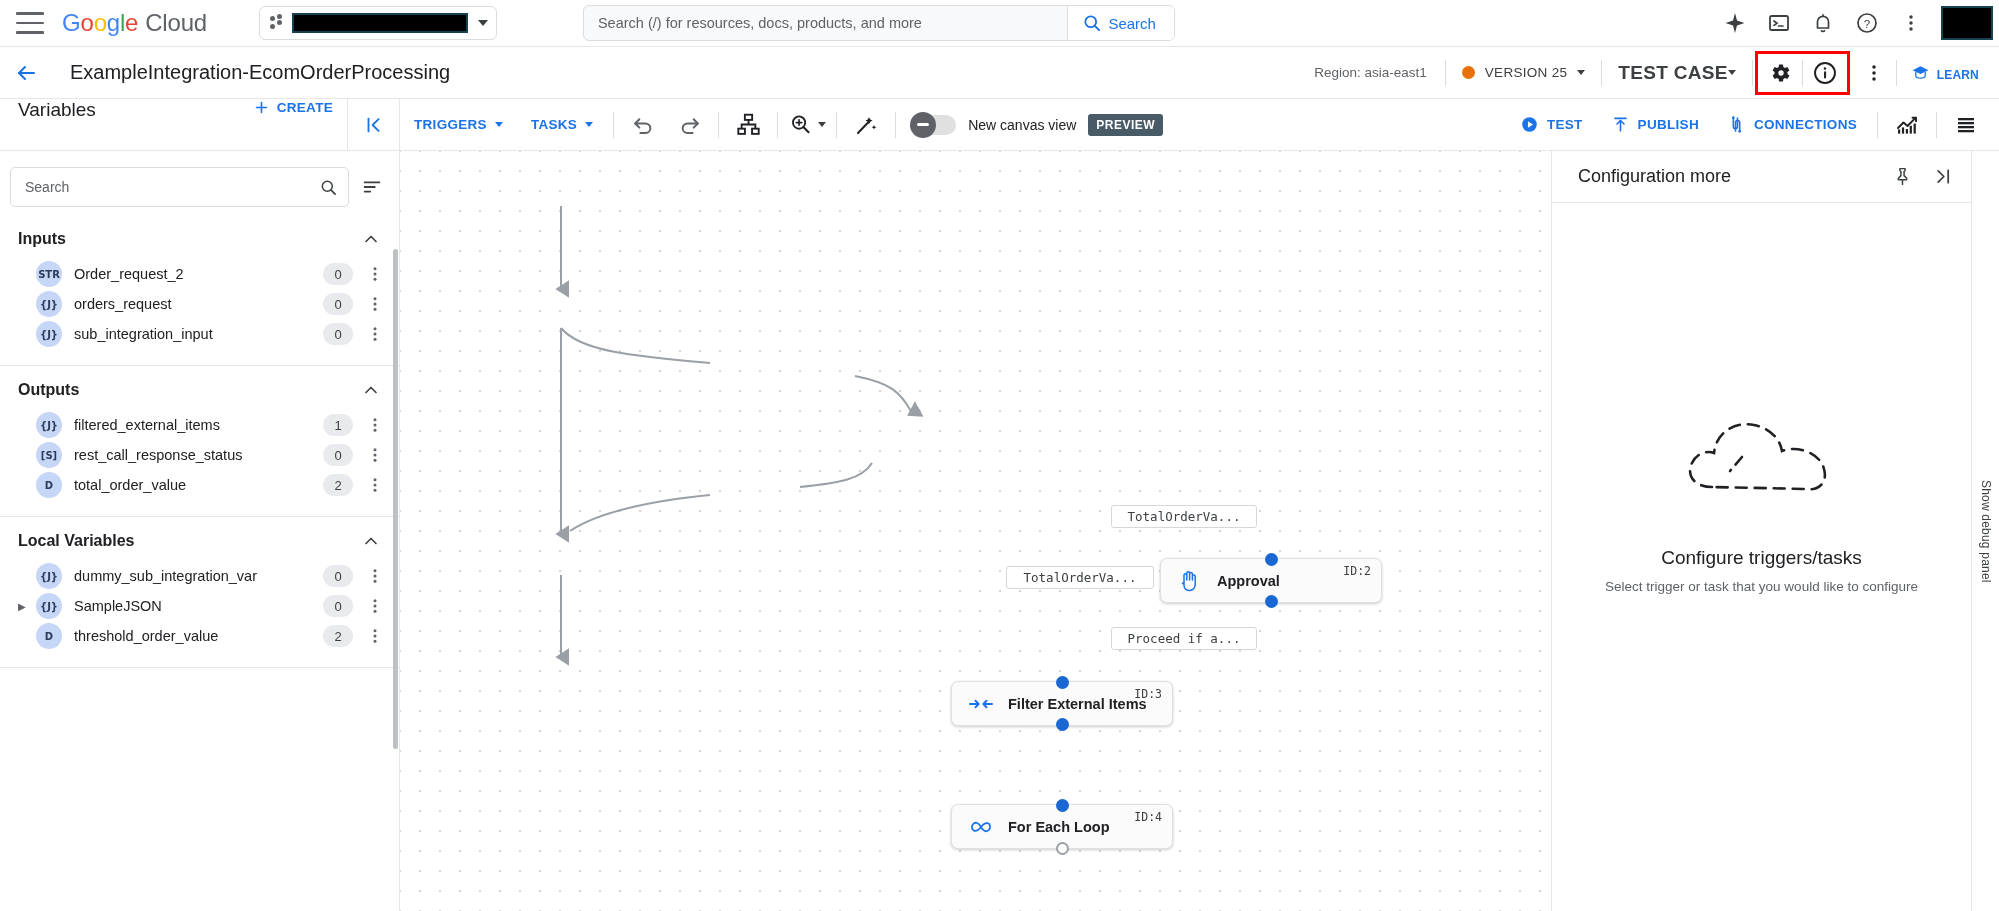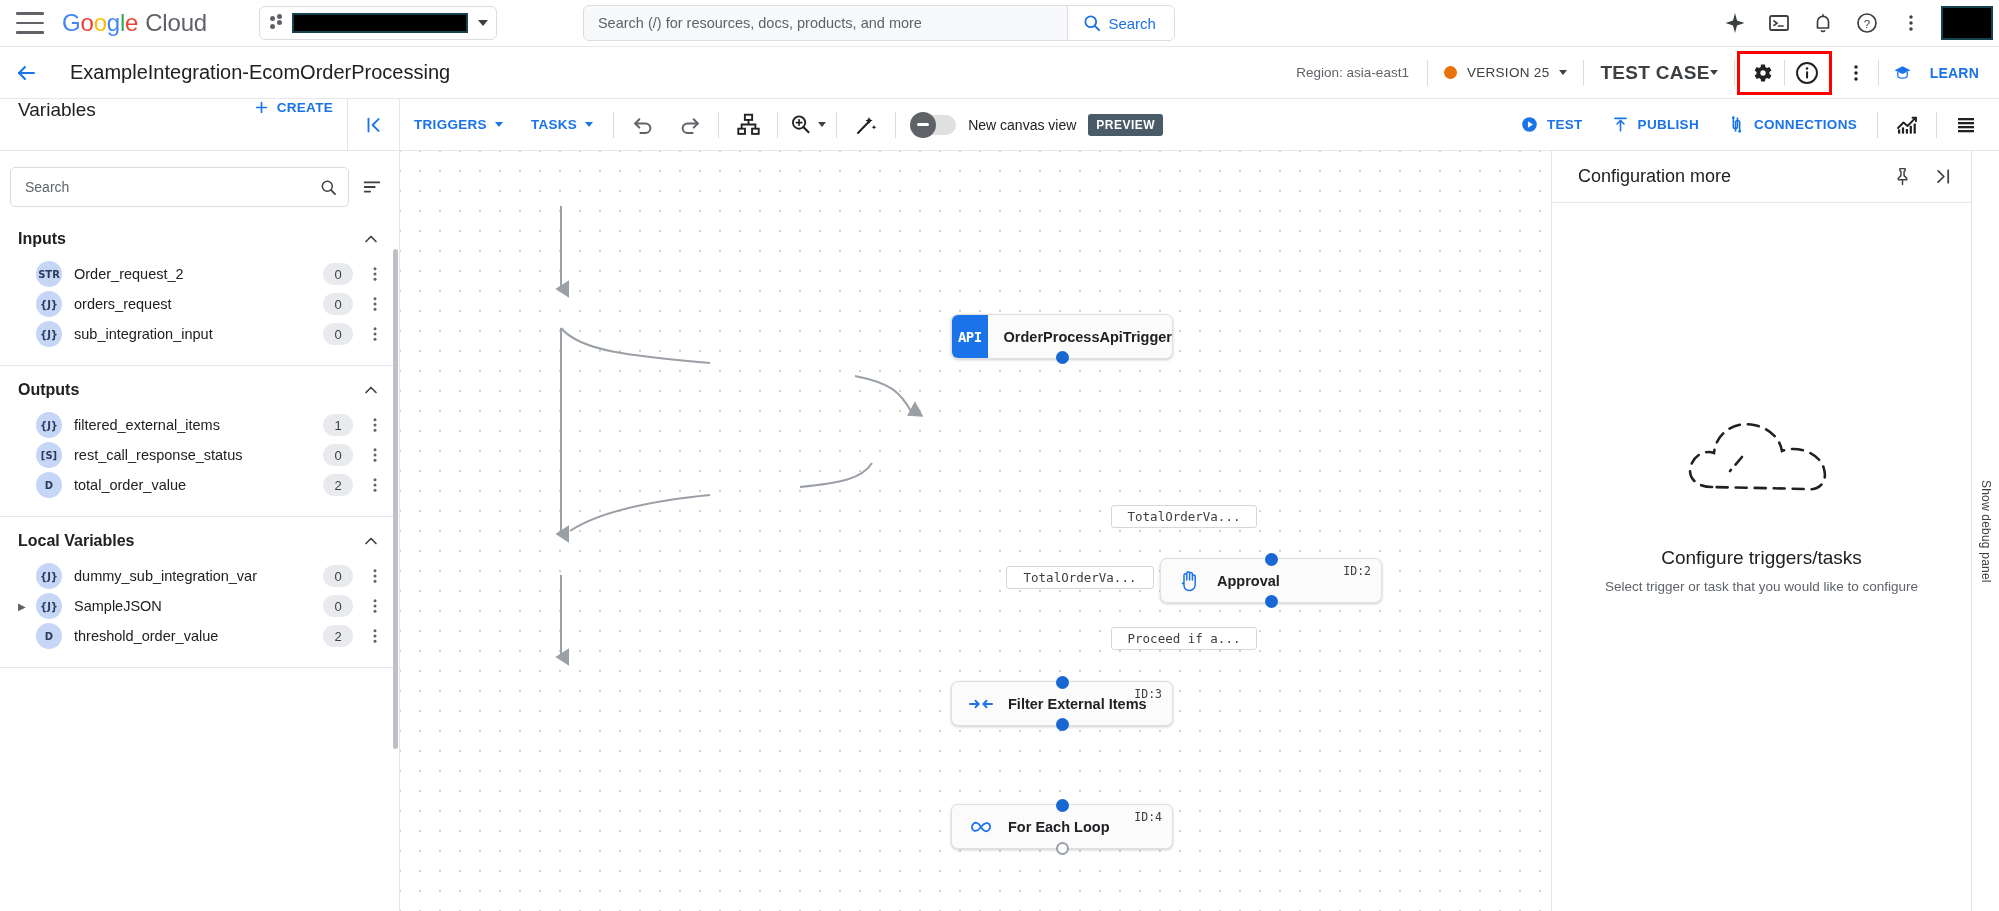--- a/index.html
+++ b/index.html
@@ -80,21 +80,21 @@
   .version-chip { display:flex;align-items:center;gap:10px;padding:0 16px;cursor:pointer;}
   .dot-orange { width:13px;height:13px;border-radius:50%;background:#E8710A;}
   .version-label{font-size:13.5px;font-weight:400;color:#3c4043;letter-spacing:.3px;}
   .mini-caret{width:0;height:0;border-left:4.5px solid transparent;border-right:4.5px solid transparent;border-top:5.5px solid #3c4043;}
   .testcase-chip{display:flex;align-items:center;padding:0 16px;cursor:pointer;font-size:19px;font-weight:700;color:#3c4043;letter-spacing:.3px;}
   .redbox {
     border: 3px solid #FF0000; height:44px; display:flex; align-items:center;
     margin: 0 2px;
   }
   .ph-icon{width:44px;height:44px;display:flex;align-items:center;justify-content:center;cursor:pointer;color:#202124;}
-  .learn-btn{display:flex;align-items:center;gap:18px;color:#1a73e8;font-size:14px;font-weight:600;padding:0 20px 0 14px;cursor:pointer;letter-spacing:.2px;}
+  .learn-btn{display:flex;align-items:flex-end;gap:7px;color:#1a73e8;font-size:12px;font-weight:600;padding:0 20px 0 14px;cursor:pointer;letter-spacing:.2px;}
 
   
   .body-row { display:flex; height: 812px; }
 
   
   .varpanel { width:400px; border-right:1px solid #e4e6e8; background:#fff; display:flex; flex-direction:column; position:relative;}
   .varhead { height:52px;display:flex;align-items:flex-start;border-bottom:1px solid #e4e6e8;padding-left:18px;}
   .varhead h2 { font-size:19px;font-weight:400;color:#202124;margin:0;}
   .create-btn{margin-left:auto;display:flex;align-items:center;gap:7px;color:#1a73e8;font-size:13.5px;font-weight:600;cursor:pointer;letter-spacing:.3px;}
   .collapse-btn{width:52px;height:52px;display:flex;align-items:center;justify-content:center;color:#1a73e8;cursor:pointer;border-left:1px solid #e4e6e8;margin-left:14px;}
@@ -631,25 +631,20 @@
 
             <path d="M161 177 C 180 200, 230 205, 310 212" stroke="#9aa0a6" stroke-width="2" fill="none"></path>
             <path d="M455 225 C 490 232, 500 240, 512 262" stroke="#9aa0a6" stroke-width="2" fill="none" marker-end="url(#arrowhead)"></path>
 
             <path d="M472 312 C 462 328, 440 332, 400 336" stroke="#9aa0a6" stroke-width="2" fill="none"></path>
             <path d="M310 344 C 250 350, 200 360, 170 380" stroke="#9aa0a6" stroke-width="2" fill="none"></path>
 
             <path d="M161 424 V 506" stroke="#9aa0a6" stroke-width="2" fill="none" marker-end="url(#arrowhead)"></path>
           </svg>
 
-          <div class="node" style="left:551px;top:163px;width:222px;height:45px;">
-            <div class="api-block">API</div>
-            <div class="nodetitle" style="margin-left:16px">OrderProcessApiTrigger</div>
-            <div class="port" style="left:104px;bottom:-6px;"></div>
-          </div>
 
 
           <div class="node" style="left:760px;top:407px;width:222px;height:45px;">
             <div class="nodeicon">
               <svg width="22" height="24" viewBox="0 0 22 24">
                 <path d="M5 14 V6.2 a1.4 1.4 0 0 1 2.8 0 V11 M7.8 11 V4.2 a1.4 1.4 0 0 1 2.8 0 V11 M10.6 11 V5 a1.4 1.4 0 0 1 2.8 0 V11 M13.4 11 V7.4 a1.4 1.4 0 0 1 2.8 0 V15.5 c0 3.4 -2.4 6 -5.6 6 -3.2 0 -5.6 -2 -5.6 -5.2 V13.4 l-1.6 1.2" fill="none" stroke="#1a73e8" stroke-width="1.5" stroke-linejoin="round" stroke-linecap="round"></path>
               </svg>
             </div>
             <div class="nodetitle">Approval</div>
             <div class="idlabel">ID:2</div>

